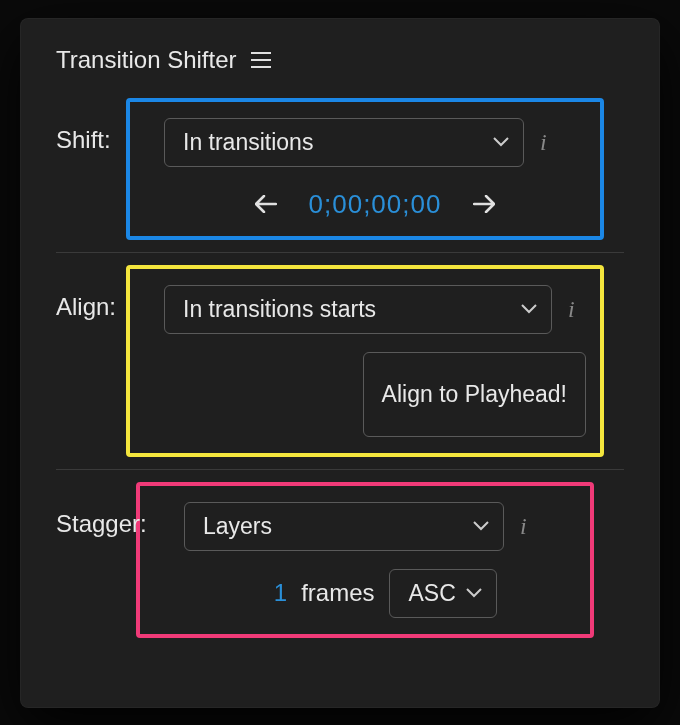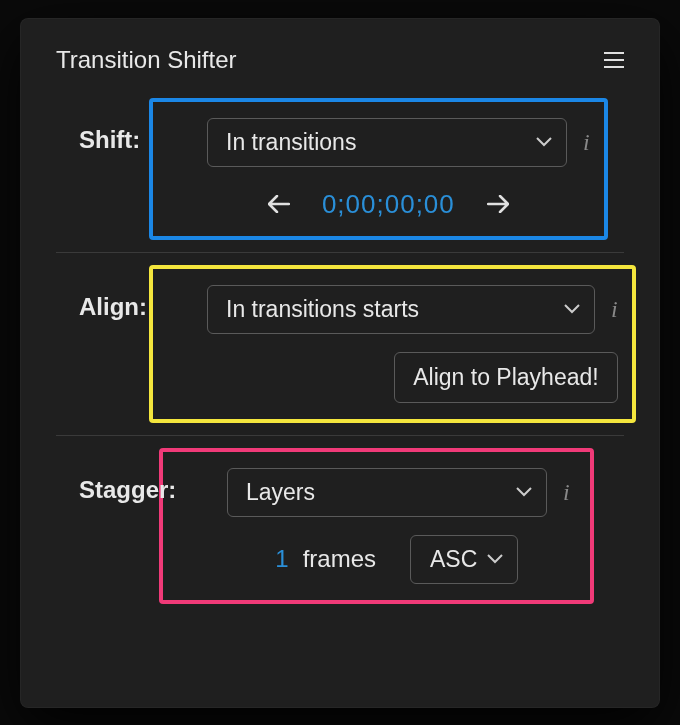--- a/index.html
+++ b/index.html
@@ -23,21 +23,20 @@
     border-radius: 8px;
     box-shadow: 0 20px 60px rgba(0,0,0,0.9), inset 0 0 0 1px rgba(255,255,255,0.03);
     padding: 28px 36px 28px 36px;
     position: relative;
   }
   .panel-title-row {
     display: flex;
     align-items: center;
     gap: 14px;
     margin-bottom: 24px;
-    justify-content: space-between;
   }
   .panel-title {
     color: #e8e8e8;
     font-size: 24px;
     font-weight: 500;
   }
   .hamburger {
     display: flex;
     flex-direction: column;
     gap: 5px;
@@ -51,26 +50,25 @@
   
   .outer-row {
     display: flex;
     align-items: flex-start;
     gap: 0;
     position: relative;
   }
   .left-label {
     color: #e8e8e8;
     font-size: 24px;
-    font-weight: 700;
+    font-weight: 400;
     width: 90px;
     padding-top: 28px;
     flex-shrink: 0;
     z-index: 2;
-    margin-left: 23px;
   }
   .box {
     border: 4px solid;
     border-radius: 4px;
     flex: 1;
     padding: 16px 14px;
     position: relative;
     left: -20px;
     padding-left: 34px;
   }
@@ -82,21 +80,20 @@
     border: 1px solid #5a5a5a;
     border-radius: 6px;
     color: #e8e8e8;
     font-size: 23px;
     padding: 10px 40px 10px 18px;
     cursor: pointer;
     position: relative;
     display: inline-flex;
     align-items: center;
     min-width: 0;
-    margin-left: 20px;
   }
   .dropdown .chev {
     position: absolute;
     right: 14px;
     top: 50%;
     transform: translateY(-50%);
   }
   .chev svg { display:block; }
   .info-icon {
     color: #888;
@@ -135,21 +132,21 @@
     height: 1px;
     background: #3a3a3a;
     margin: 12px 0;
   }
   .btn {
     background: #1f1f1f;
     border: 1px solid #5a5a5a;
     border-radius: 6px;
     color: #e8e8e8;
     font-size: 23px;
-    padding: 11px 18px;
+    padding: 28px 18px;
     cursor: pointer;
   }
   .align-row2 {
     display: flex;
     justify-content: flex-end;
     margin-top: 18px;
   }
   .stagger-row2 {
     display: flex;
     align-items: center;

